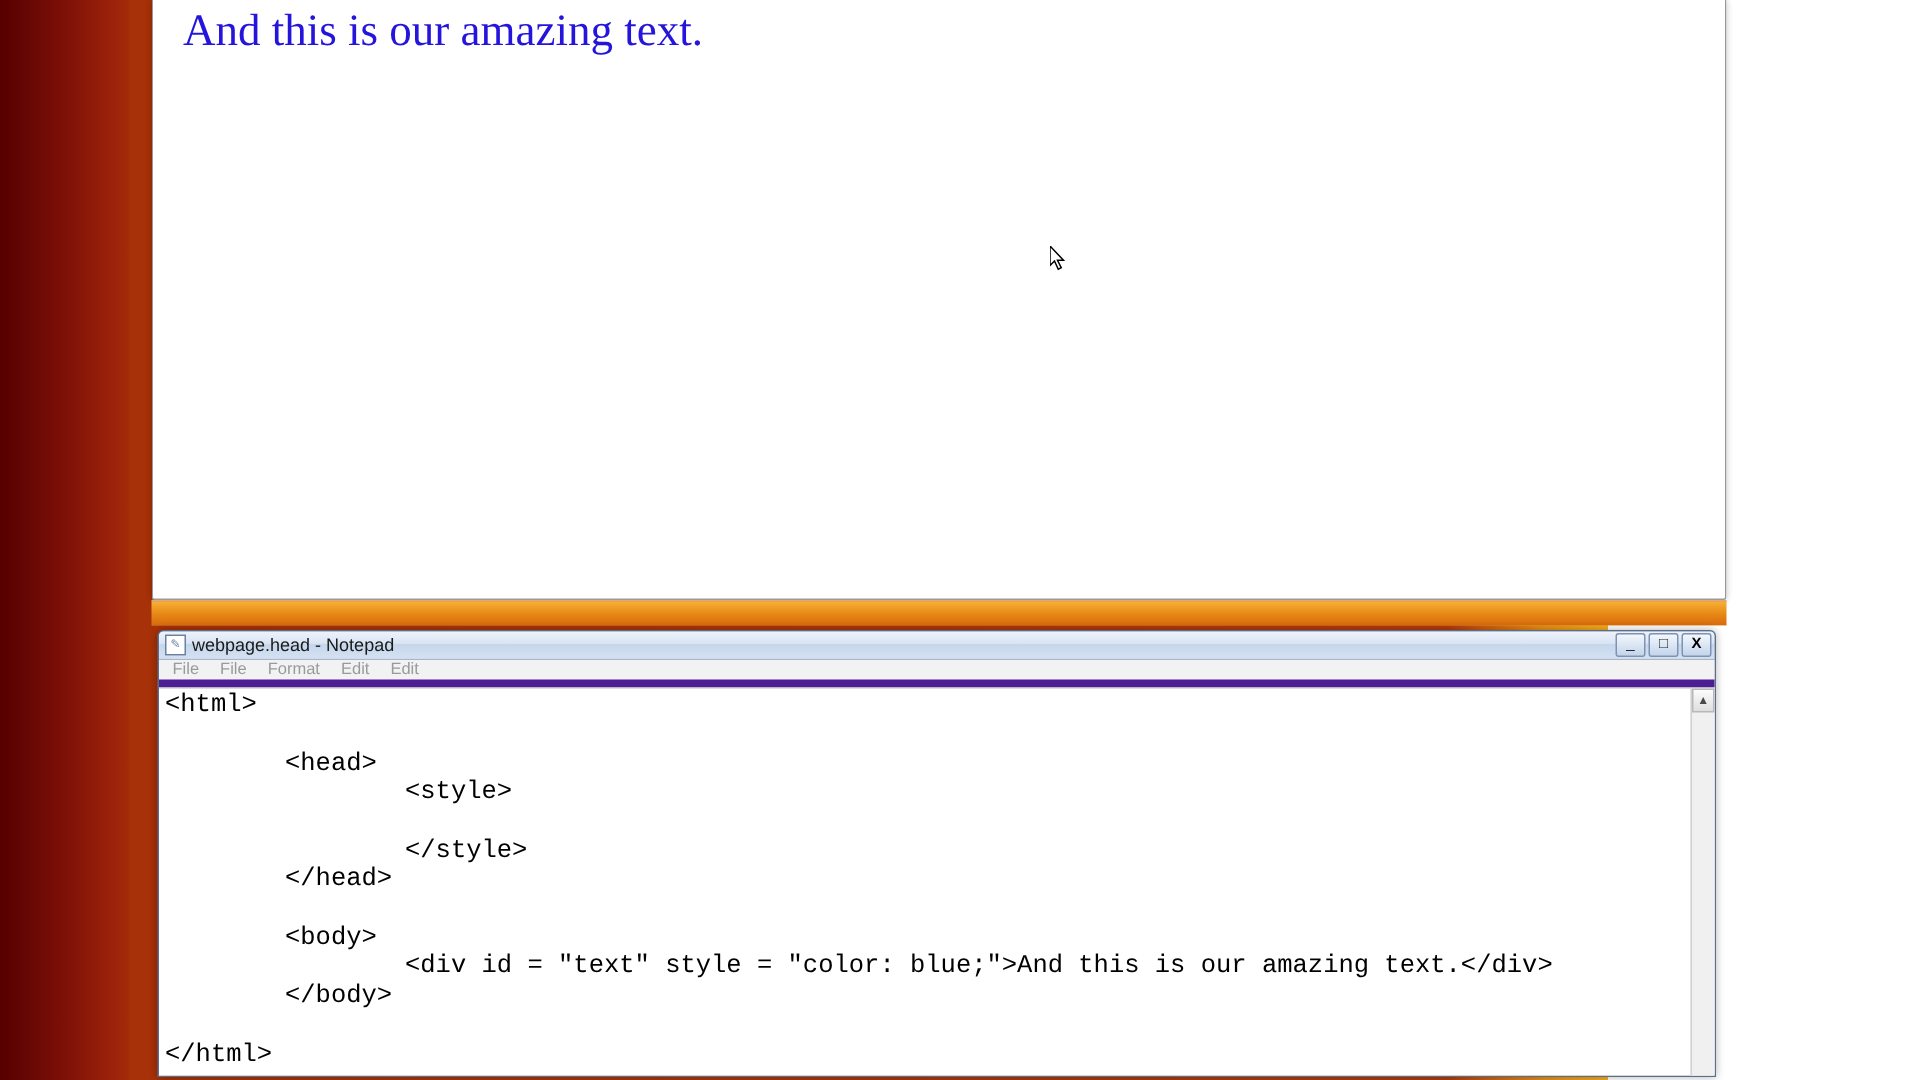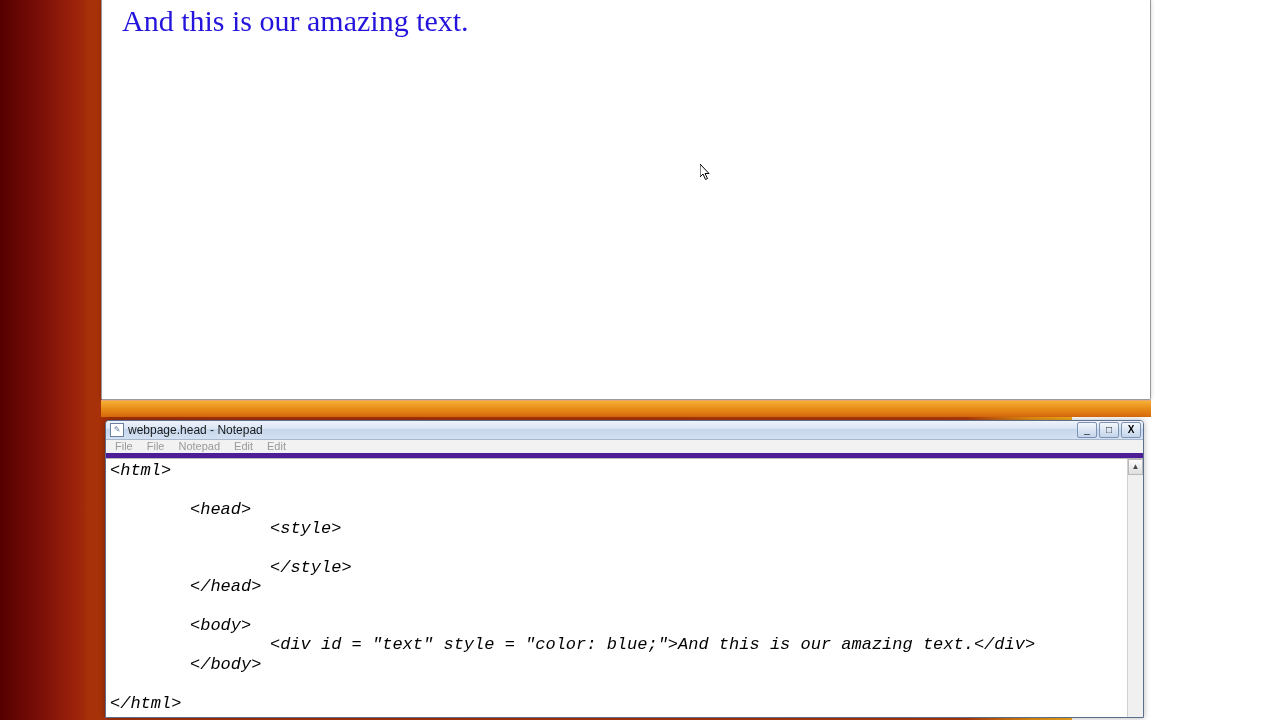--- a/index.html
+++ b/index.html
@@ -77,21 +77,20 @@
 }
 .menuitem { padding:2px 7px; }
 
 
 .editor-wrap { flex:1; display:flex; background:#fff; border-top:1px solid #b9b9b9; }
 .editor {
   flex:1; padding:2px 4px 4px 4px;
   font-family:Consolas,"Courier New",monospace;
   font-size:17px; line-height:19.4px; color:#000; white-space:pre;
   overflow:hidden;
-  font-style:italic;
 }
 .editor .indent1 { padding-left:80px; display:block; }
 .editor .indent2 { padding-left:160px; display:block; }
 .editor .blank { height:19.4px; display:block; }
 
 
 .vscroll {
   width:16px; background:#f0f0f0; border-left:1px solid #d0d0d0;
   display:flex; flex-direction:column;
 }
@@ -128,21 +127,21 @@
       <div class="win-controls">
         <div class="win-btn">_</div>
         <div class="win-btn">□</div>
         <div class="win-btn close">X</div>
       </div>
     </div>
 
     <div class="menubar">
       <span class="menuitem">File</span>
       <span class="menuitem">File</span>
-      <span class="menuitem">Notepad</span>
+      <span class="menuitem">Format</span>
       <span class="menuitem">Edit</span>
       <span class="menuitem">Edit</span>
     </div>
 
     <div class="editor-wrap">
       <div class="editor"><span>&lt;html&gt;</span>
 <span class="blank"></span><span class="indent1">&lt;head&gt;</span><span class="indent2">&lt;style&gt;</span><span class="blank"></span><span class="indent2">&lt;/style&gt;</span><span class="indent1">&lt;/head&gt;</span><span class="blank"></span><span class="indent1">&lt;body&gt;</span><span class="indent2">&lt;div id = "text" style = "color: blue;"&gt;And this is our amazing text.&lt;/div&gt;</span><span class="indent1">&lt;/body&gt;</span><span class="blank"></span><span>&lt;/html&gt;</span></div>
       <div class="vscroll">
         <div class="arrow">▲</div>
         <div class="track"></div>

